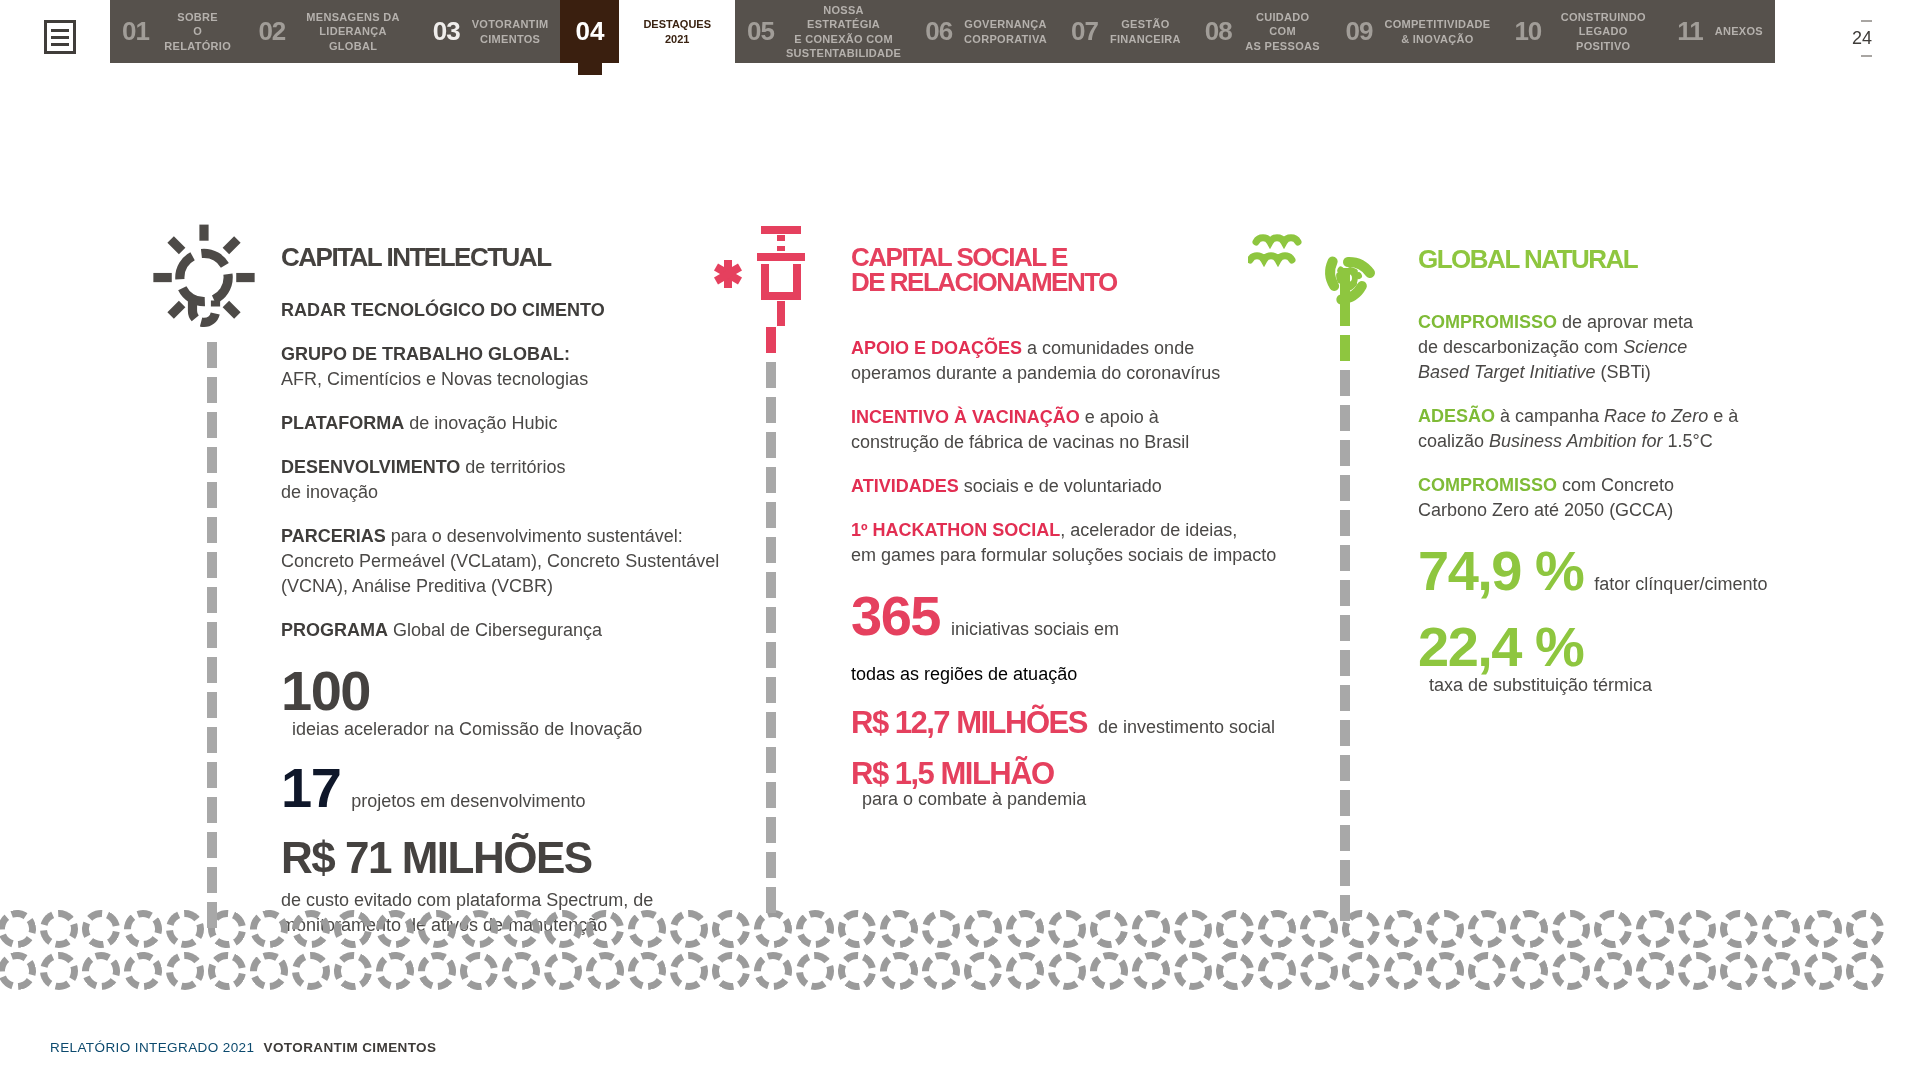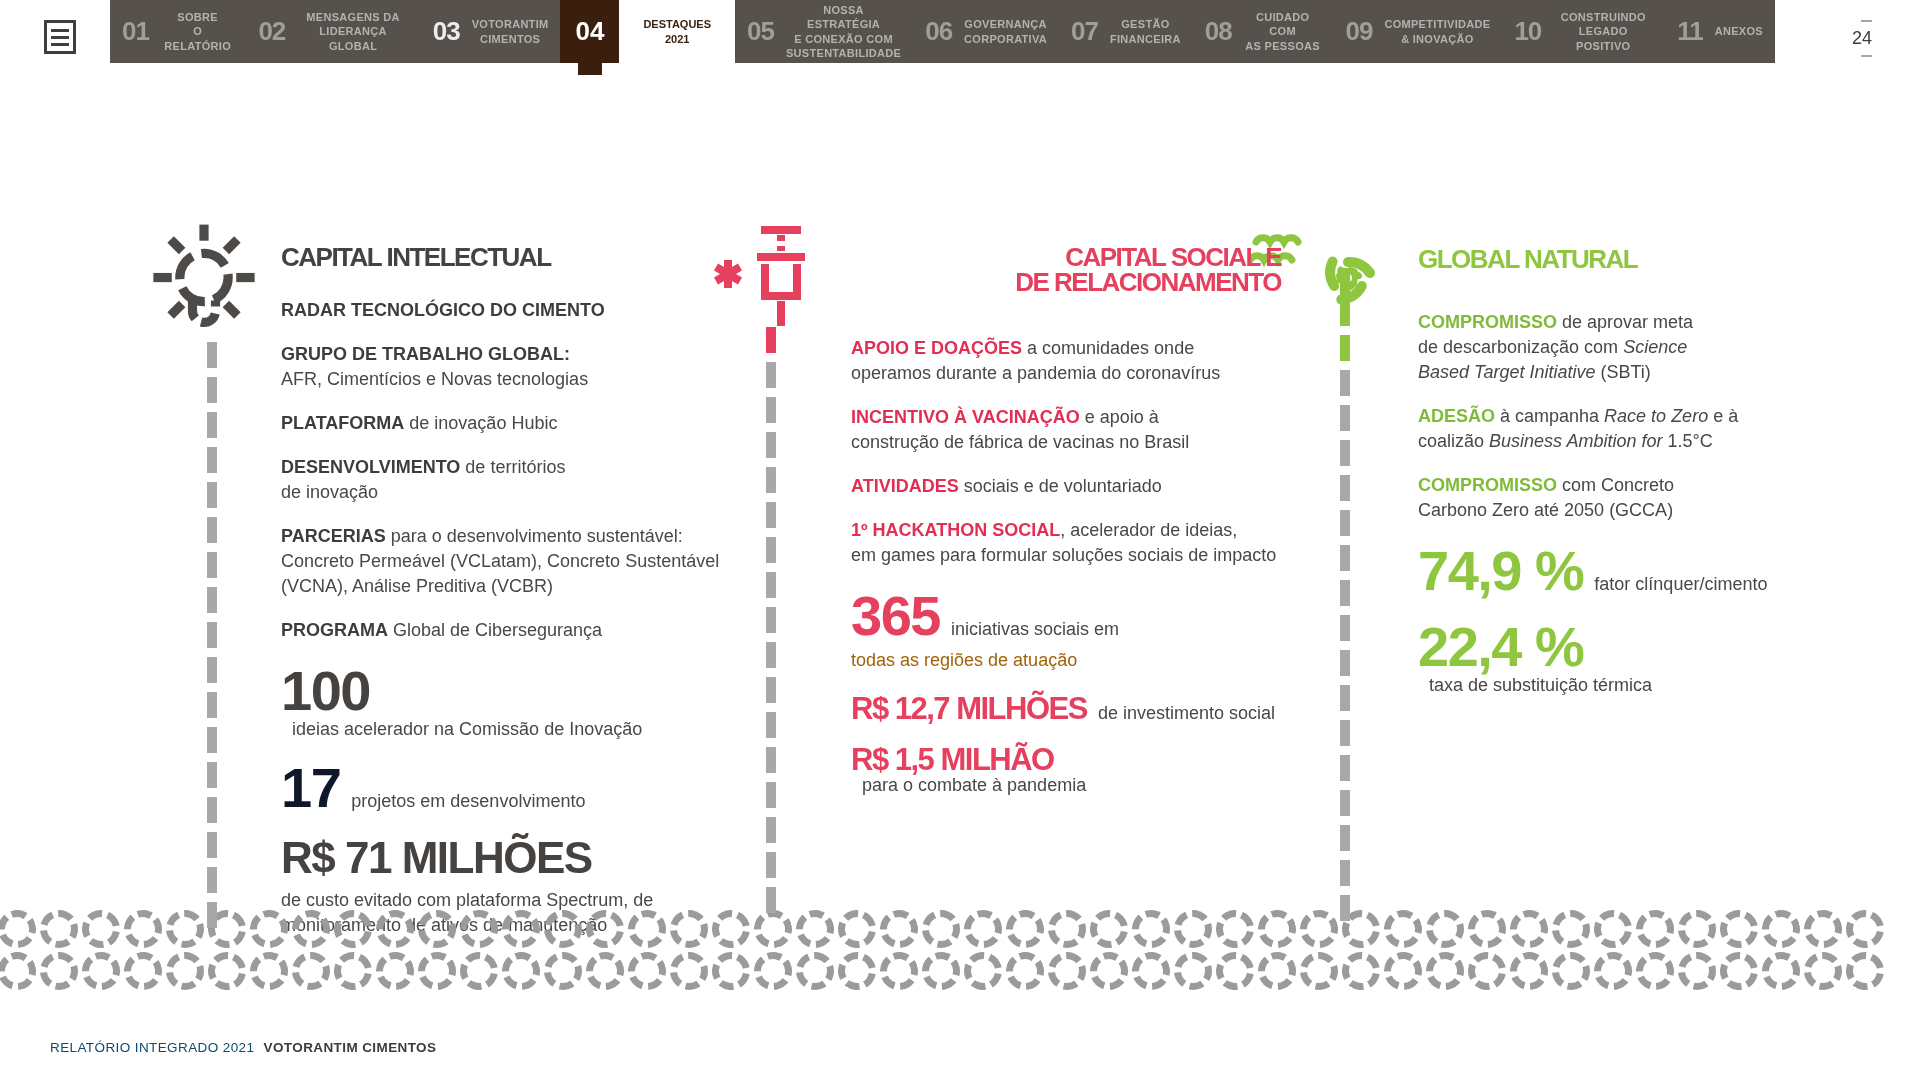--- a/index.html
+++ b/index.html
@@ -43,32 +43,32 @@
   .page-num{font-size:18px;color:#3f3c39;text-align:right;}
   
   .col{position:absolute;}
   #col-intelectual{left:281px;top:245px;width:440px;}
   #col-social{left:851px;top:245px;width:430px;}
   #col-natural{left:1418px;top:247px;width:370px;}
   .col-title{
     font-weight:700;font-size:26px;letter-spacing:-1.5px;line-height:.98;
     margin-bottom:28px;white-space:pre-line;
   }
-  #col-social .col-title{margin-bottom:40px;text-align:right;}
+  #col-social .col-title{margin-bottom:40px;}
   #col-natural .col-title{margin-bottom:38px;}
   .entry{font-size:18px;line-height:25px;color:#4a4846;margin-bottom:19px;white-space:pre-line;}
   .entry .b{font-weight:700;}
   .entry .i{font-style:italic;}
   .stat{display:flex;align-items:baseline;margin-top:20px;flex-wrap:wrap;}
   .stat-val{font-weight:700;letter-spacing:-1.5px;line-height:1;}
   .stat.lg .stat-val{font-size:56px;}
   .stat.xl .stat-val{font-size:44px;}
   .stat.md .stat-val{font-size:31px;}
   .stat-cap{font-size:18px;color:#4a4846;margin-left:11px;text-align:center;}
-  .stat-cap2{flex-basis:100%;font-size:18px;color:#a16207;margin-top:4px;line-height:25px;}
+  .stat-cap2{flex-basis:100%;font-size:18px;color:#000000;margin-top:18px;line-height:25px;}
   .stat-capb{font-size:18px;color:#4a4846;margin-top:8px;line-height:25px;white-space:pre-line;}
   
   .icon-box{position:absolute;}
   #icon-intelectual{left:146px;top:220px;}
   #icon-social{left:712px;top:222px;}
   #icon-natural{left:1248px;top:220px;}
   
   .vline{position:absolute;width:10px;}
   .vdash{width:10px;height:26px;margin-bottom:9px;}
   

